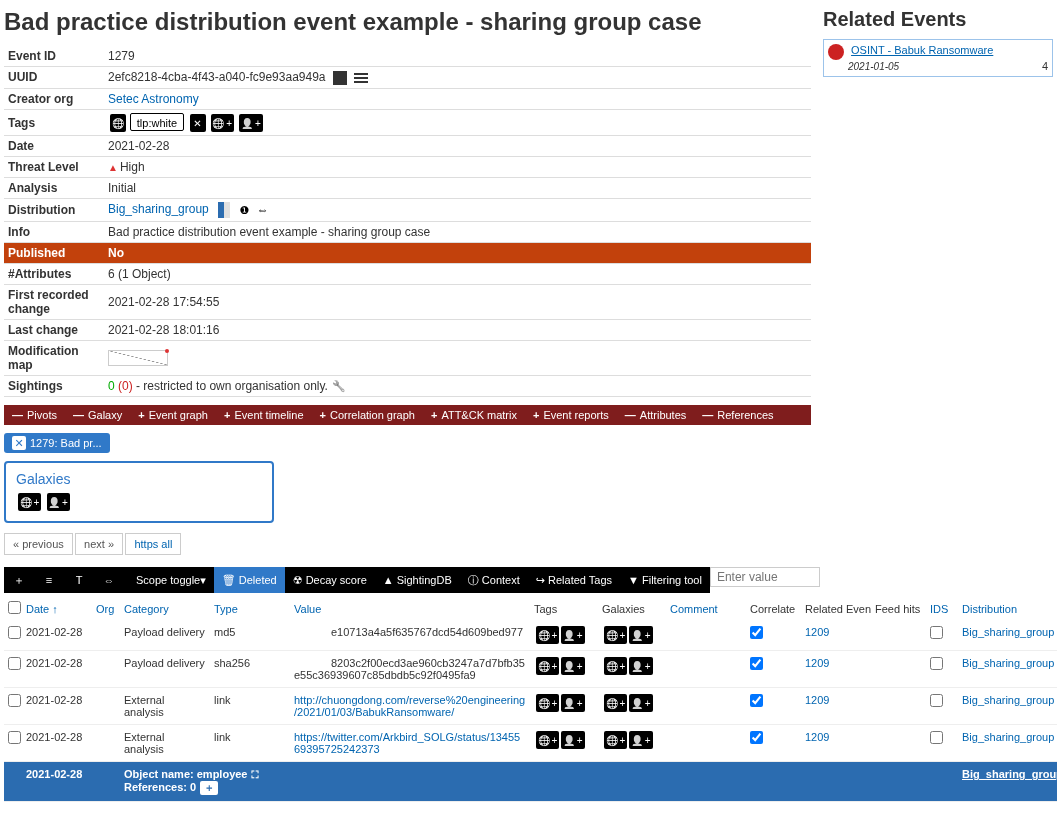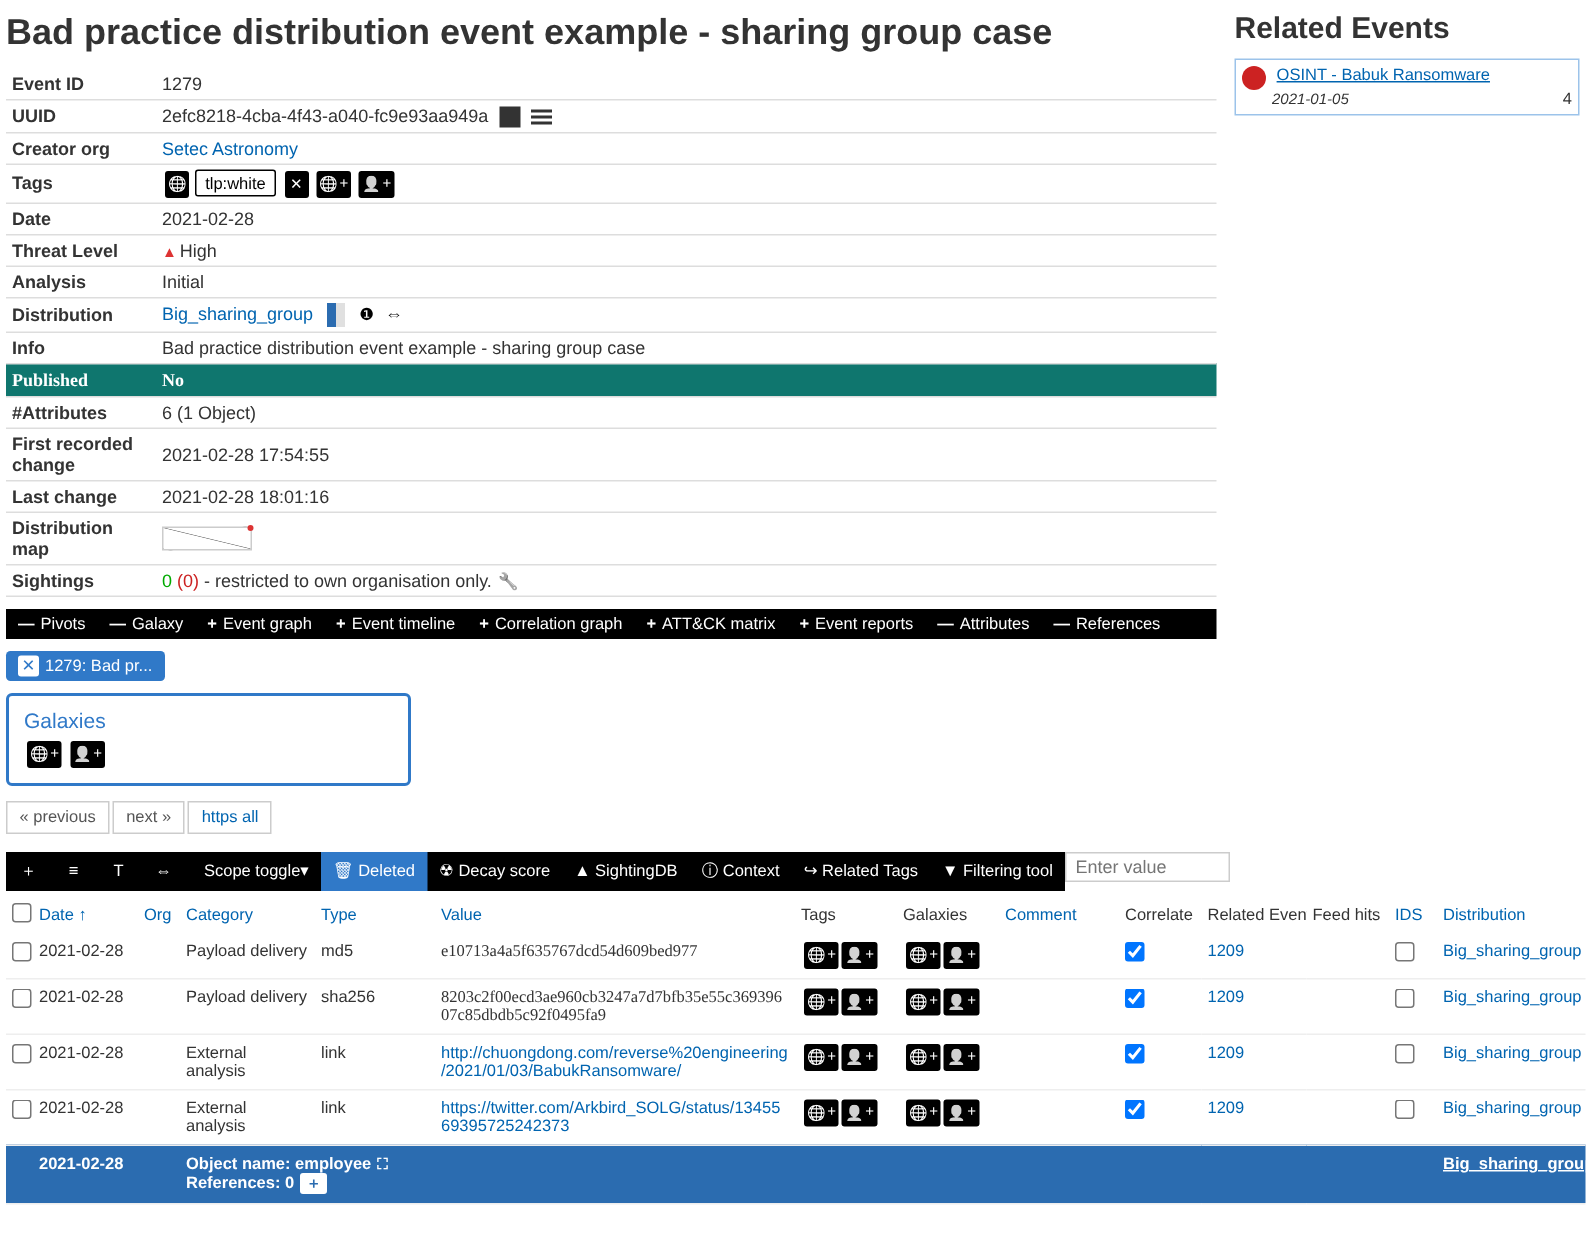--- a/index.html
+++ b/index.html
@@ -6,38 +6,38 @@
   body { margin:0; font-family: Helvetica, Arial, sans-serif; font-size:12px; color:#333; background:#fff; }
   .wrap { display:flex; padding:4px; }
   .maincol { flex:1; min-width:0; padding-right:12px; }
   .sidecol { width:230px; }
   h2.page-title { font-size:24px; margin:4px 0 10px 0; font-weight:bold; }
   h3.side-title { font-size:20px; margin:4px 0 8px 0; font-weight:bold; }
   table.meta { width:100%; border-collapse:collapse; }
   table.meta td { padding:3px 4px; border-bottom:1px solid #ddd; vertical-align:middle; font-size:12px; }
   table.meta td.k { width:100px; font-weight:bold; }
   .link { color:#0064b0; text-decoration:none; cursor:pointer; }
-  .pubrow td { background:#0f766e; color:#fff; font-weight:bold;font-family:Liberation Serif, serif; }
+  .pubrow td { background:#c2410c; color:#fff; font-weight:bold; }
   .tag-pill { display:inline-block; padding:0 6px; height:18px; line-height:18px; font-size:11px; border:1px solid #000; background:#fff; color:#000; border-radius:2px;}
   .mini-btn { display:inline-flex; align-items:center; justify-content:center; height:18px; min-width:16px; padding:0 2px; font-size:11px; color:#fff; background:#000; border-radius:2px; cursor:pointer; margin-left:2px; }
   .mini-btn.globe::before, .globe-ic::before { content:"🌐"; font-size:10px; filter:grayscale(1) brightness(2);}
   .mini-btn.xbtn::before { content:"✕"; font-size:10px;}
   .mini-btn.plus::after { content:"+"; margin-left:1px; font-size:10px;}
   .mini-btn.local::before { content:"👤"; font-size:10px; filter:grayscale(1) brightness(2);}
   .warn-ic::before { content:"▲"; color:#d33; font-size:10px; margin-right:2px;}
   .wrench-ic::before { content:"🔧"; font-size:11px; filter:grayscale(1); margin-left:4px; cursor:pointer;}
   .info-ic::before { content:"❶"; font-size:11px; color:#000; margin-left:6px; cursor:pointer;}
   .share-ic::before { content:"⇔"; font-size:12px; color:#000; margin-left:4px; cursor:pointer; font-weight:bold;}
   .copy-ic, .bars-ic { display:inline-block; width:14px; height:14px; cursor:pointer; vertical-align:middle; margin-left:4px; background:#333;}
   .bars-ic { background:linear-gradient(#333,#333) 0 2px/100% 2px no-repeat,linear-gradient(#333,#333) 0 6px/100% 2px no-repeat,linear-gradient(#333,#333) 0 10px/100% 2px no-repeat; background-color:transparent;}
   .spark { display:inline-block; width:60px; height:16px; border:1px solid #ccc; vertical-align:middle; position:relative; background:linear-gradient(to top right, transparent 49%, #999 50%, #999 51%, transparent 52%); }
   .spark::after{content:"";position:absolute;top:-2px;right:-2px;width:4px;height:4px;background:#d33;border-radius:50%;}
   .dist-chart{display:inline-block;width:12px;height:16px;vertical-align:middle;background:linear-gradient(to right,#2b6cb0 0 50%,#e0e0e0 50% 100%);margin-left:6px;}
 
-  .tabbar { display:flex; background:#000000; color:#fff; flex-wrap:wrap; margin-top:8px;}
+  .tabbar { display:flex; background:#7f1d1d; color:#fff; flex-wrap:wrap; margin-top:8px;}
   .tabbar .tb { padding:4px 8px; font-size:11px; cursor:pointer; white-space:nowrap;}
   .tabbar .tb::before { content:"—"; margin-right:4px; font-weight:bold;}
   .tabbar .tb.plus::before { content:"+"; }
 
   .blue-pill { display:inline-flex; align-items:center; background:#3079c8; color:#fff; padding:3px 8px; border-radius:3px; font-size:11px; margin-top:8px; cursor:pointer;}
   .blue-pill .cx { background:#fff; color:#3079c8; width:14px; height:14px; border-radius:2px; margin-right:4px; text-align:center; line-height:14px;}
 
   .galaxy-box { border:2px solid #3079c8; border-radius:4px; padding:8px 10px 10px 10px; margin-top:8px; width:270px;}
   .galaxy-box .gt { color:#3079c8; font-size:14px; margin-bottom:6px;}
 
@@ -54,21 +54,21 @@
   .toolbar-input input { height:20px; width:110px; border:1px solid #ccc; padding:0 6px; font-size:12px; color:#999;}
 
   table.attr { width:100%; border-collapse:collapse; margin-top:4px; font-size:11px; table-layout:fixed;}
   table.attr th { text-align:left; padding:4px 4px; color:#0064b0; font-weight:normal; cursor:pointer; white-space:nowrap; overflow:hidden;}
   table.attr th.plain { color:#333; cursor:default;}
   table.attr td { padding:6px 4px; border-bottom:1px solid #eee; vertical-align:top; word-wrap:break-word;}
   table.attr .val { color:#0064b0; }
   table.attr .objrow td { background:#2b6cb0; color:#fff; font-weight:bold;}
   table.attr .objrow .link { color:#fff; text-decoration:underline;}
   table.attr input[type=checkbox]{margin:0;}
-  .mono { font-family:Liberation Serif, serif; font-size:11px;}
+  .mono { font-family:Liberation Sans, sans-serif; font-size:11px;margin-left:37px;}
   .expand-ic::after{content:"⛶"; margin-left:4px; font-size:10px;}
   .count-ic { display:inline-block; background:#fff; color:#2b6cb0; padding:0 4px; border-radius:2px; font-size:10px; margin-left:4px;}
 
   .related-box { border:1px solid #9cc3ea; padding:4px; font-size:11px; cursor:pointer;}
   .related-box .bug { display:inline-block; width:16px; height:16px; background:#c22; border-radius:50%; vertical-align:top; margin-right:4px;}
   .related-box .rt { color:#0064b0; text-decoration:underline; }
   .related-box .rd { font-style:italic; font-size:10px;}
   .related-box .rn { float:right; }
 
   .uuid-val { font-family:inherit;text-align:center; }
@@ -139,21 +139,21 @@
           </tr>
       <tr>
             <td class="k">First recorded change</td>
             <td>2021-02-28 17:54:55</td>
           </tr>
       <tr>
             <td class="k">Last change</td>
             <td>2021-02-28 18:01:16</td>
           </tr>
       <tr>
-            <td class="k">Distribution map</td>
+            <td class="k">Modification map</td>
             <td><span class="spark"></span></td>
           </tr>
       <tr>
             <td class="k">Sightings</td>
           <td><span style="color:#0a0">0</span>&nbsp;<span style="color:#c22">(0)</span><span> - restricted to own organisation only.</span><span class="wrench-ic"></span></td>
           </tr>
     </tbody>
       </table>
 
     <div class="tabbar">

